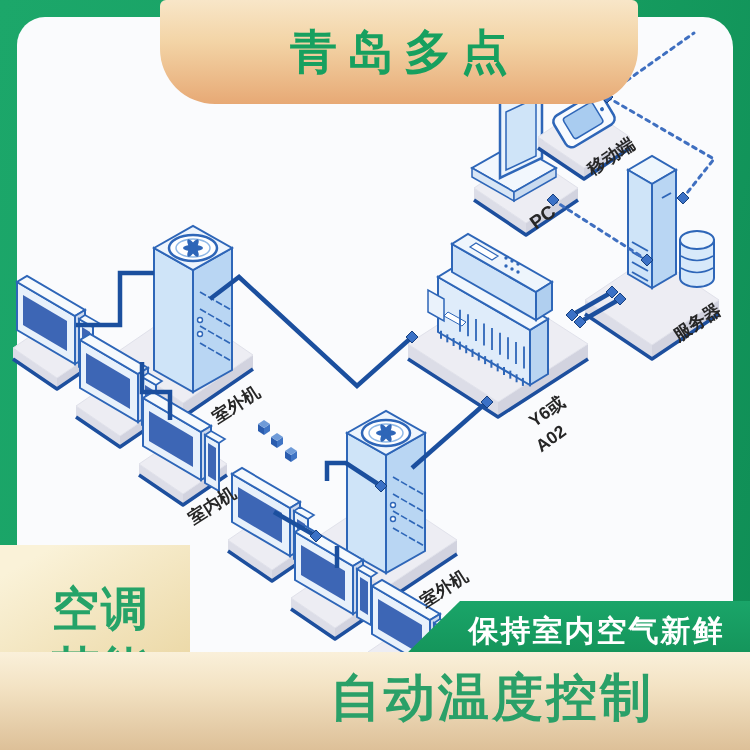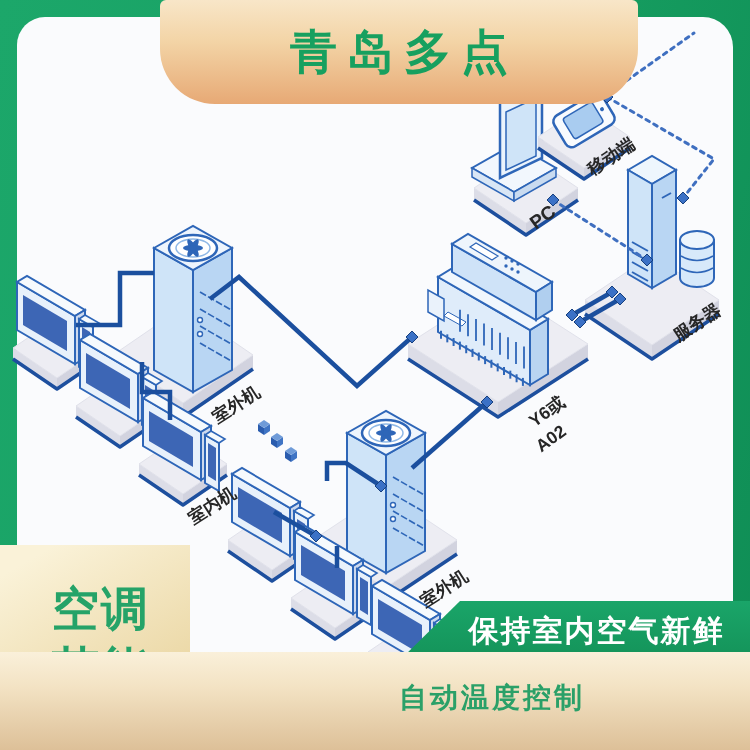--- a/index.html
+++ b/index.html
@@ -40,21 +40,21 @@
   .ribbon .t{
     display:block;text-align:center;padding-left:48px;line-height:59px;
     font-size:30px;font-weight:bold;color:#ffffff;letter-spacing:2px;
   }
   .bottom-strip{
     position:absolute;left:0;top:652px;width:750px;height:98px;
     background:linear-gradient(180deg,#faf0da 0%,#f3e3c4 35%,#ddc098 100%);
   }
   .bottom-strip .t{
     display:block;text-align:center;padding-left:234px;line-height:92px;
-    font-size:28px;font-weight:bold;color:#2aa068;letter-spacing:3px;
+    font-size:51px;font-weight:bold;color:#2aa068;letter-spacing:3px;
   }
   text{font-family:"Liberation Sans","DejaVu Sans",sans-serif;}
 </style>
 </head>
 <body>
 
 <div class="card"></div>
 
 <svg class="diagram-svg" viewBox="0 0 750 750">
 

